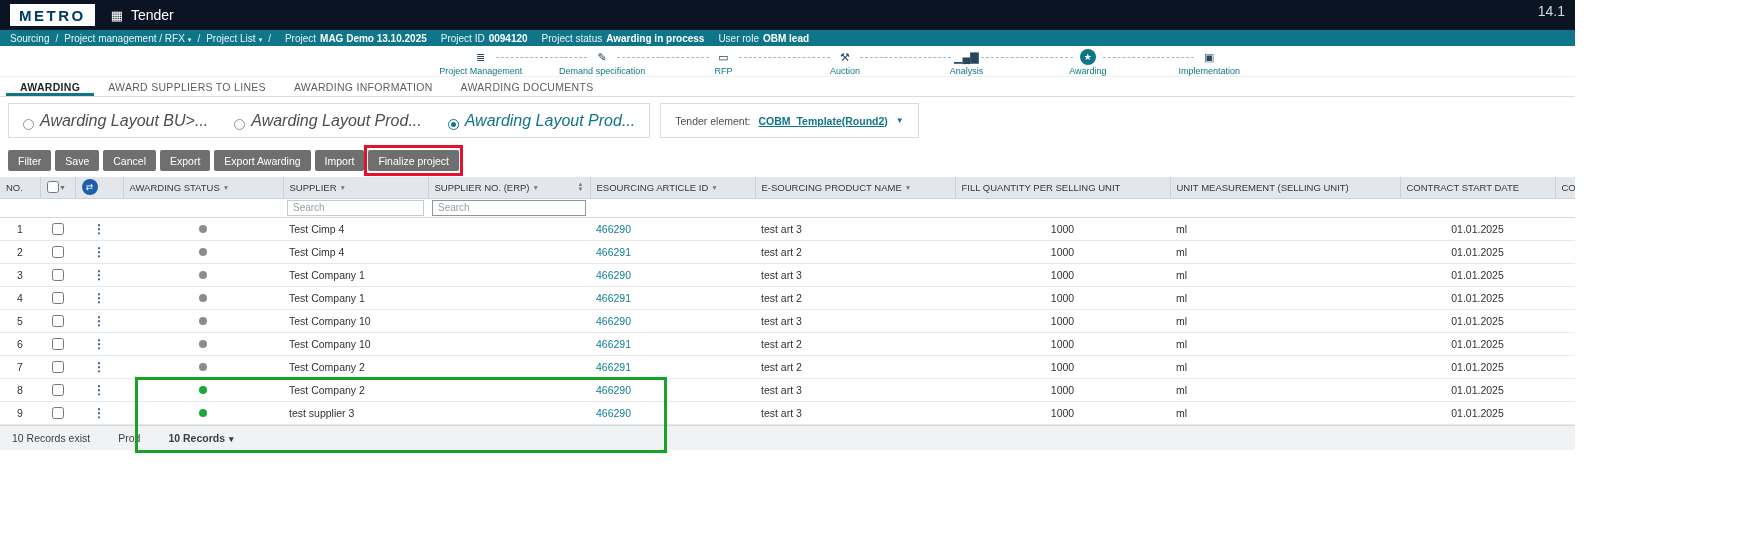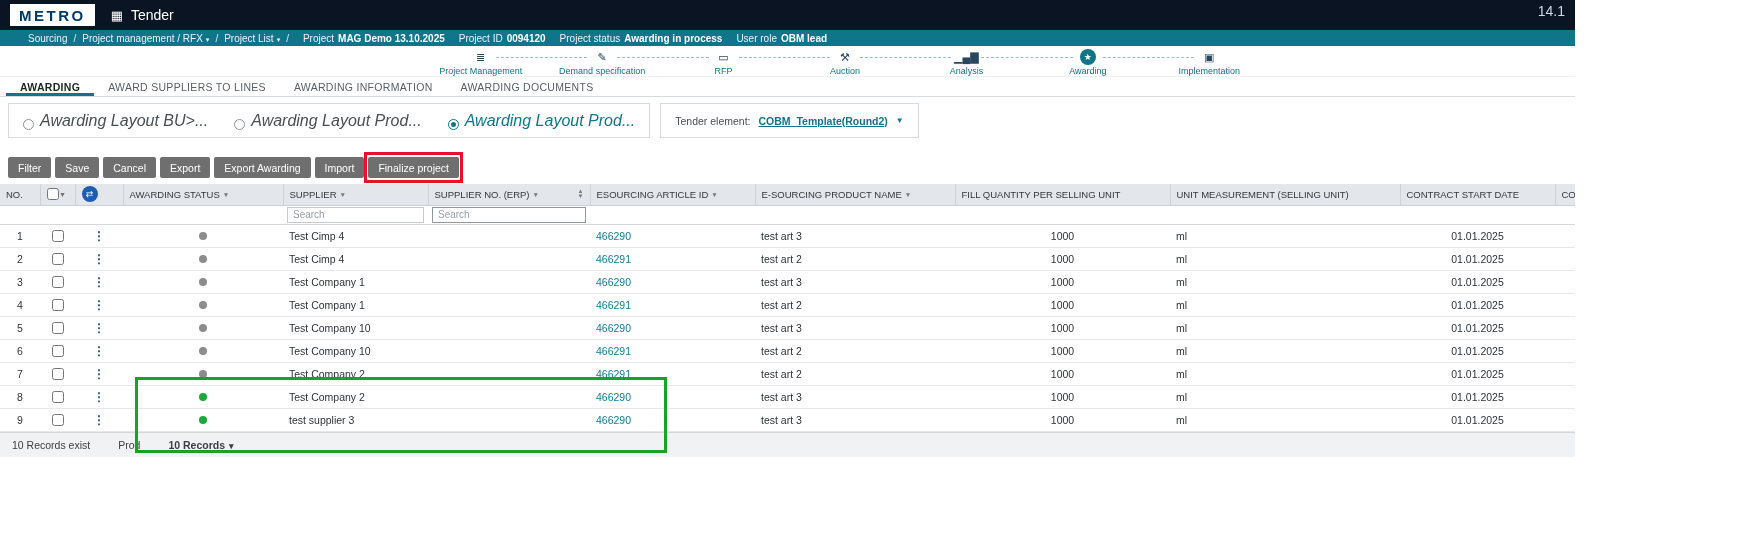--- a/index.html
+++ b/index.html
@@ -8,21 +8,21 @@
 
   
   .topbar { height:30px; background:#0b1423; display:flex; align-items:center; gap:16px; padding:0 10px; box-sizing:border-box; }
   .logo-box { background:#fff; height:22px; display:flex; align-items:center; padding:0 9px; cursor:pointer; }
   .logo-text { font-weight:700; font-size:15px; letter-spacing:2.5px; color:#003a66; }
   .app-title { color:#fff; font-size:14px; display:flex; gap:8px; align-items:center; }
   .app-icon { font-size:13px; color:#fff; }
   .version { margin-left:auto; color:#cfd8e3; font-size:14px; align-self:flex-start; padding-top:3px; }
 
   
-  .breadcrumb { height:16px; background:#0e7688; color:#e8f4f7; display:flex; align-items:center; gap:6px; padding:0 28px; font-size:10px; box-sizing:border-box; white-space:nowrap; }
+  .breadcrumb { height:16px; background:#0e7688; color:#e8f4f7; display:flex; align-items:center; gap:6px; padding:0 10px; font-size:10px; box-sizing:border-box; white-space:nowrap; }
   .bc-item { cursor:pointer; }
   .bc-caret { font-size:7px; margin-left:3px; }
   .bc-sep { color:#cfe7ec; }
   .bc-meta { margin-left:8px; }
   .bc-meta b { color:#fff; font-weight:700; margin-left:4px; }
 
   
   .stepper { position:relative; height:30px; background:#fff; }
   .steps { position:absolute; left:420px; top:3px; width:850px; display:flex; }
   .step { flex:1; display:flex; flex-direction:column; align-items:center; gap:1px; position:relative; cursor:pointer; }
@@ -43,21 +43,21 @@
   .radio { display:flex; align-items:flex-end; gap:6px; color:#4a4f53; font-size:16px; cursor:pointer;font-style:italic; }
   .radio-dot { width:11px; height:11px; border:1px solid #8f9499; border-radius:50%; box-sizing:border-box; position:relative; background:#fff; flex:none; }
   .radio.selected .radio-dot { border-color:#0e7688; }
   .radio.selected .radio-dot::after { content:""; position:absolute; inset:2px; border-radius:50%; background:#0e7688; }
   .radio.selected .radio-label { color:#0e7688; }
   .tender-card { gap:8px; padding:0 14px; font-size:10.5px; color:#4a4f53; }
   .tender-value { color:#0e7688; font-weight:700; text-decoration:underline; cursor:pointer; }
   .tender-caret { color:#0e7688; font-size:8px; }
 
   
-  .toolbar { display:flex; gap:4px; margin:19px 8px 6px; height:21px; align-items:center; }
+  .toolbar { display:flex; gap:4px; margin:12px 8px 6px; height:21px; align-items:center; }
   .btn { background:#6f6f6f; color:#fff; border:0; border-radius:2px; font-size:10.5px; padding:0 10px; height:21px; font-family:inherit; cursor:pointer; white-space:nowrap; }
   .annot-red-wrap { position:relative; display:inline-block; }
   .red-box { position:absolute; inset:-5px -4px; border:3px solid #e8112d; pointer-events:none; z-index:6; }
 
   
   .grid { width:1747px; border-collapse:collapse; table-layout:fixed; }
   .grid thead th { background:#e3e6ea; height:21px; font-size:9.5px; font-weight:400; color:#34383c; text-align:left; padding:0 6px; border-right:1px solid #cdd2d7; border-bottom:1px solid #cdd2d7; box-sizing:border-box; white-space:nowrap; overflow:hidden; }
   .th-inner { display:flex; align-items:center; gap:3px; }
   .fcaret { font-size:6.5px; color:#707880; cursor:pointer; }
   .sort-stack { margin-left:auto; display:flex; flex-direction:column; font-size:6px; line-height:5px; color:#707880; cursor:pointer; }

